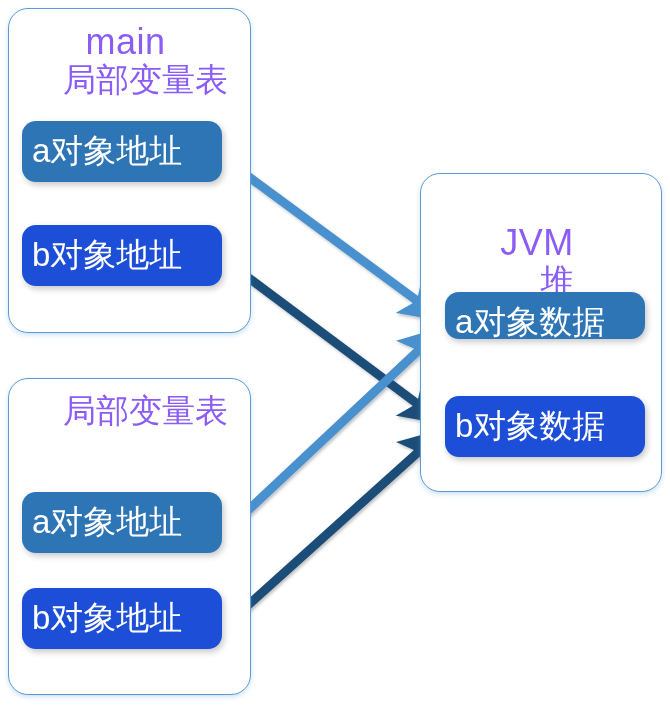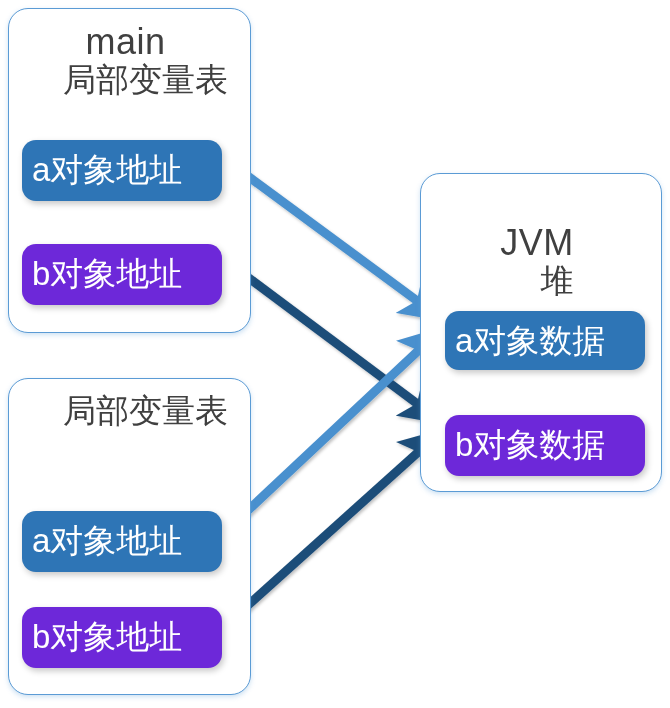--- a/index.html
+++ b/index.html
@@ -29,21 +29,21 @@
   }
   #panel-main  { left: 8px;   top: 8px;   width: 243px; height: 325px; }
   #panel-swap  { left: 8px;   top: 378px; width: 243px; height: 317px; }
   #panel-jvm   { left: 420px; top: 173px; width: 242px; height: 319px; }
 
   .panel-title {
     position: absolute;
     left: 0;
     right: 8px;
     text-align: center;
-    color: #404040;
+    color: #8b5cf6;
     line-height: 1.08;
     white-space: nowrap;
   }
   .panel-title .line1 { display: block; font-size: 36px; letter-spacing: 0.5px; }
   .panel-title .line2 { display: block; font-size: 33px; letter-spacing: 0px; padding-left: 40px; }
   #panel-main .panel-title { top: 14px; }
   #panel-swap .panel-title { top: 14px; }
   #panel-jvm  .panel-title { top: 14px; margin-top: 36px; }
 
   
@@ -52,33 +52,32 @@
     box-sizing: border-box;
     border-radius: 14px;
     color: #ffffff;
     font-size: 33px;
     line-height: 60px;
     text-align: left;
     padding-left: 10px;
     white-space: nowrap;
     box-shadow: 2px 3px 6px rgba(0,0,0,0.22);
     overflow: hidden;
-    margin-top: 19px;
   }
   .chip.blue { background: #2E75B6; }
-  .chip.navy { background: #6d28d9; }
+  .chip.navy { background: #1d4ed8; }
 
   
   #chip-main-a { left: 22px; top: 121px; width: 200px; height: 61px; }
   #chip-main-b { left: 22px; top: 225px; width: 200px; height: 61px; }
   
   #chip-swap-a { left: 22px; top: 492px; width: 200px; height: 61px; }
   #chip-swap-b { left: 22px; top: 588px; width: 200px; height: 61px; }
   
-  #chip-jvm-a { left: 445px; top: 292px; width: 200px; height: 59px; }
+  #chip-jvm-a { left: 445px; top: 292px; width: 200px; height: 47px; }
   #chip-jvm-b { left: 445px; top: 396px; width: 200px; height: 61px; }
 
   
   #arrow-layer {
     position: absolute;
     left: 0; top: 0;
     width: 670px;
     height: 708px;
     pointer-events: none;
   }

